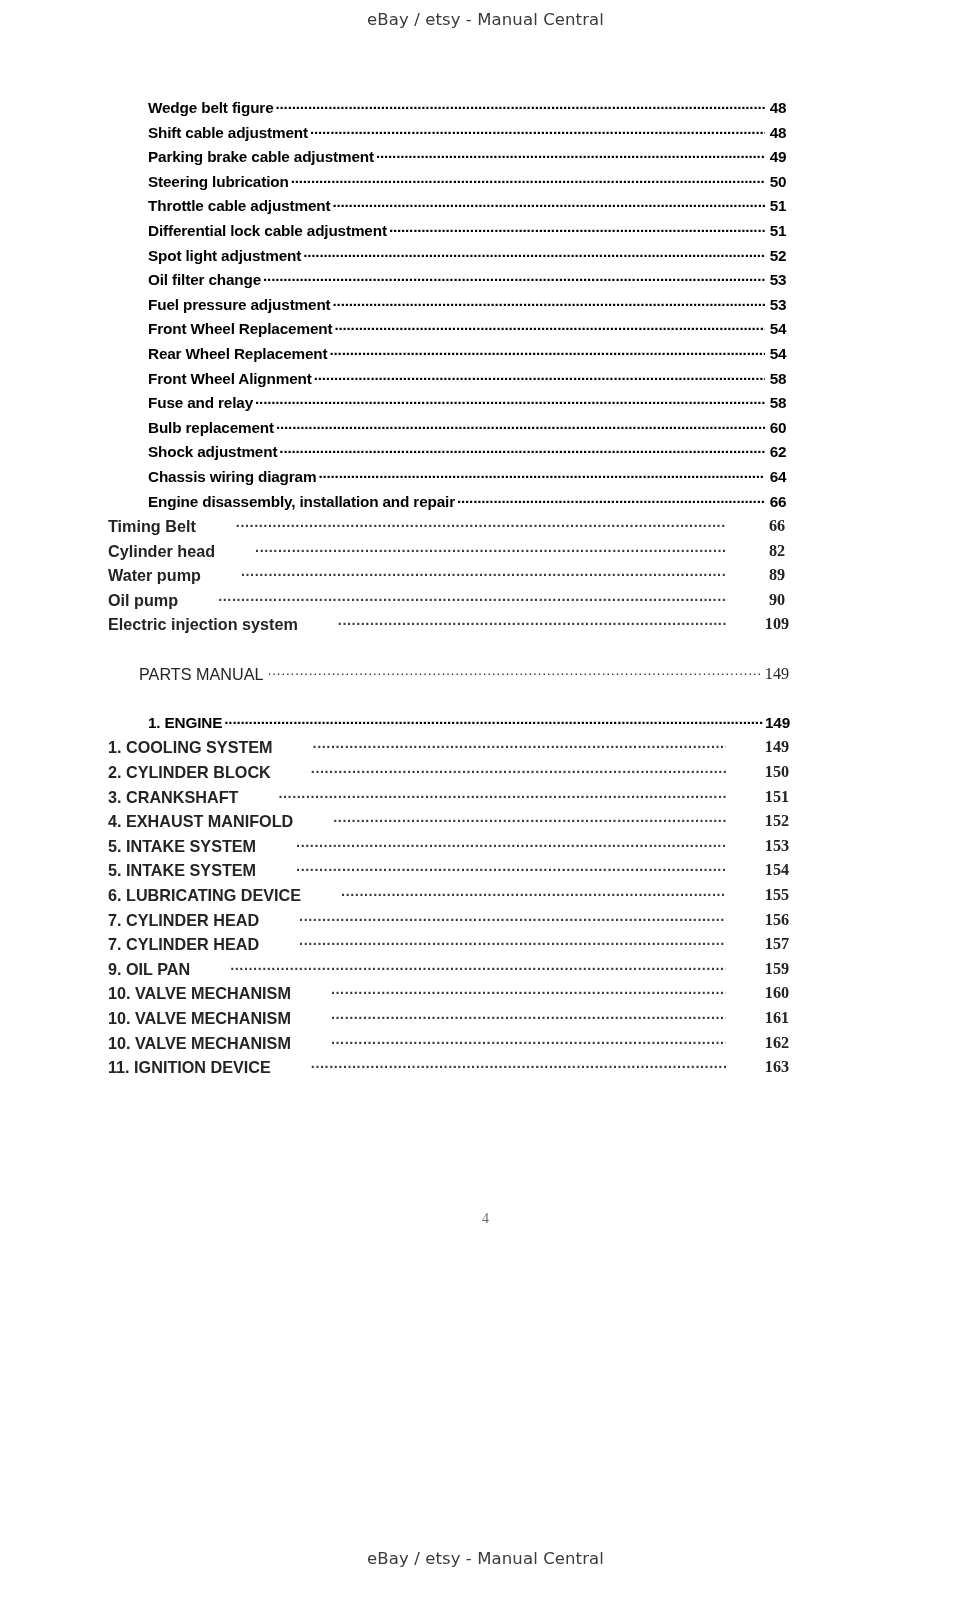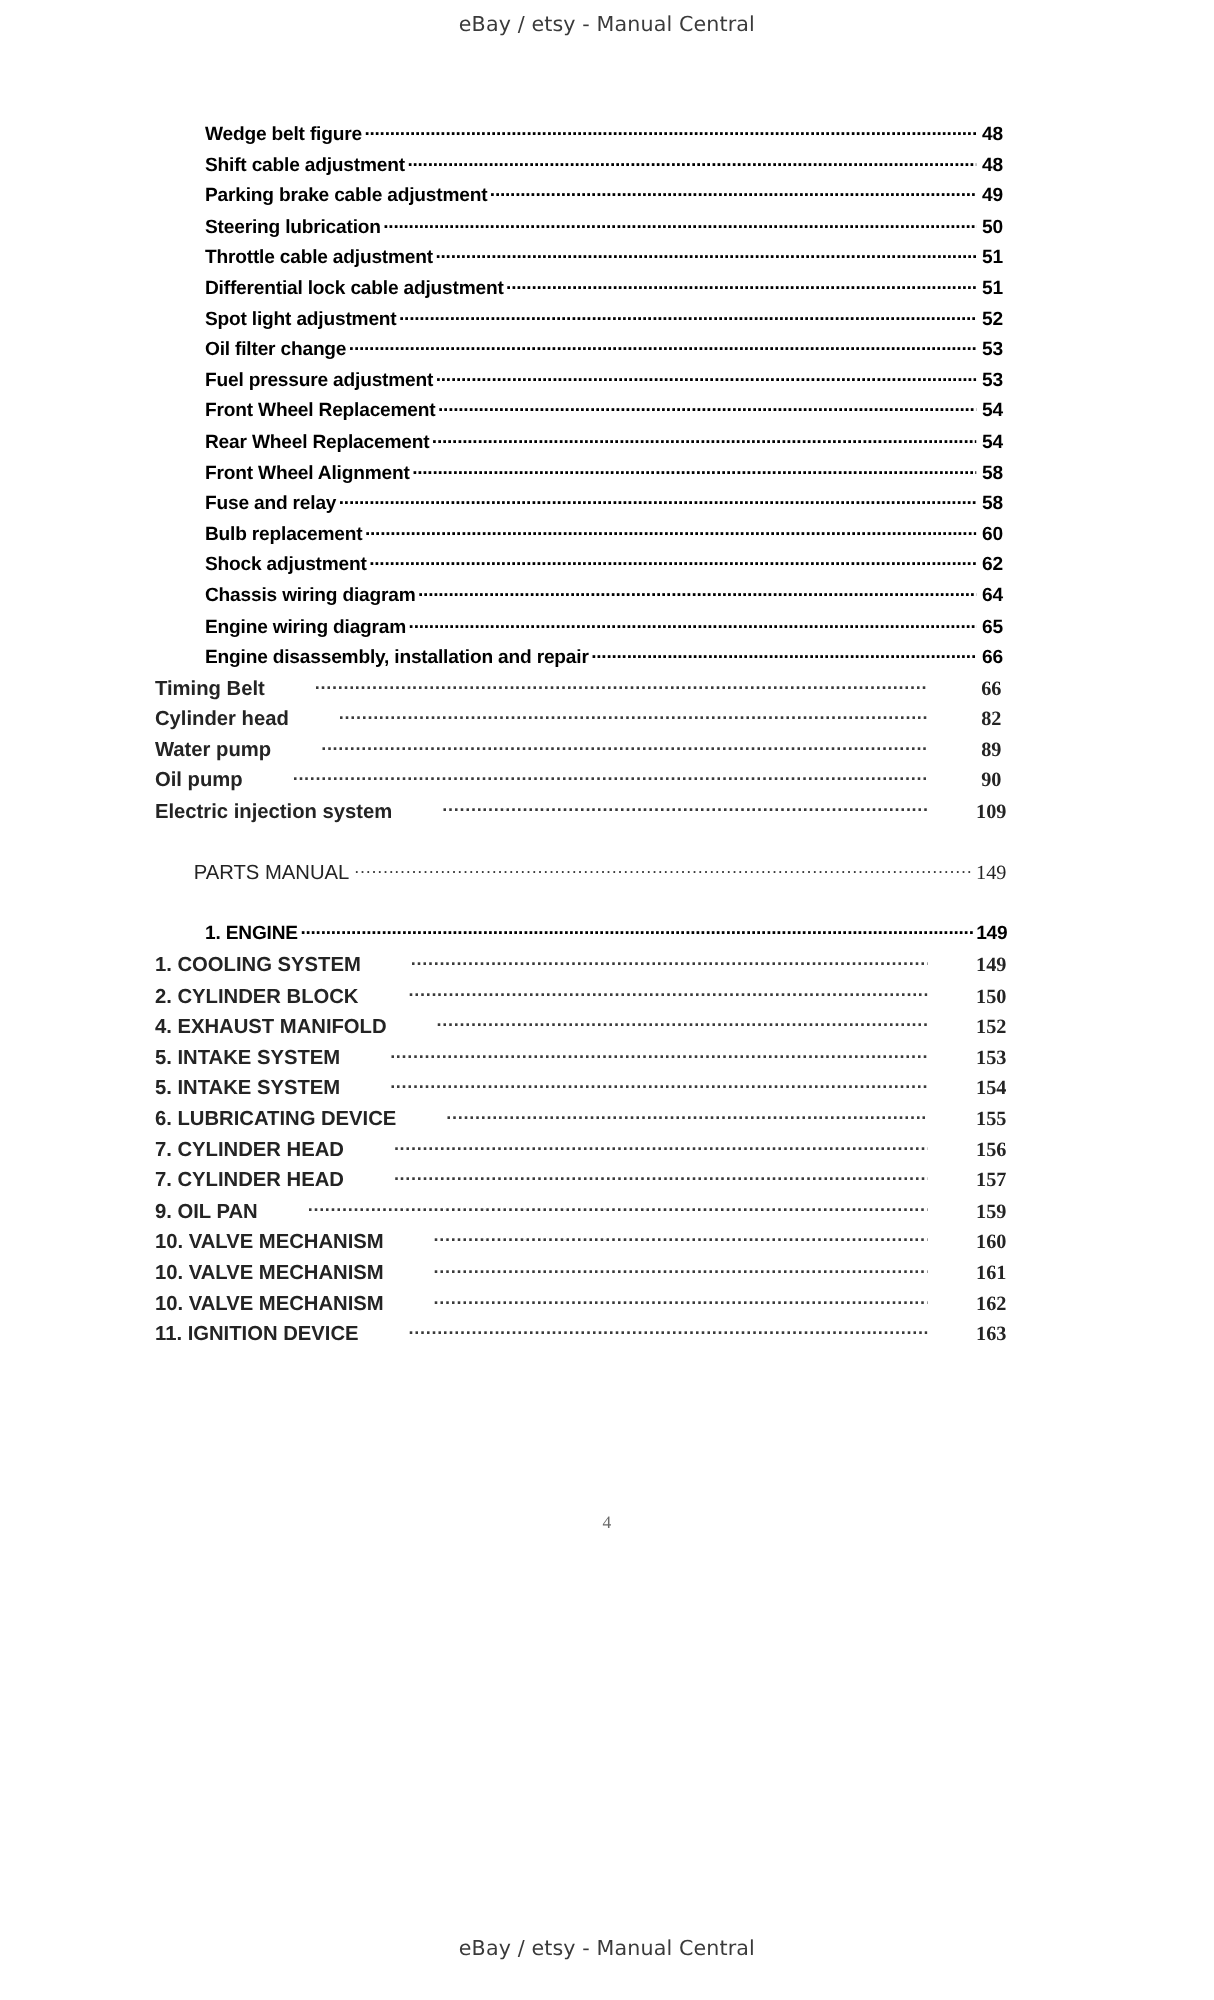--- a/index.html
+++ b/index.html
@@ -35,21 +35,20 @@
   }
   .running-head.top { top: 10px; }
   .running-head.bottom { top: 1549px; }
 
   
   .toc {
     position: absolute;
     left: 0;
     top: 96px;
     width: 896px;
-    margin-left: 16px;
   }
 
   .toc-row {
     display: flex;
     align-items: flex-end;
     width: 100%;
     box-sizing: border-box;
     padding-right: 106px;
     white-space: nowrap;
   }
@@ -248,25 +247,20 @@
         <span class="toc-label">Shock adjustment</span>
         <span class="toc-leader"></span>
         <span class="toc-page">62</span>
       </div>
       <div class="toc-row lvl-bold">
         <span class="toc-label">Chassis wiring diagram</span>
         <span class="toc-leader"></span>
         <span class="toc-page">64</span>
       </div>
       <div class="toc-row lvl-bold">
-        <span class="toc-label">Engine wiring diagram</span>
-        <span class="toc-leader"></span>
-        <span class="toc-page">65</span>
-      </div>
-      <div class="toc-row lvl-bold">
         <span class="toc-label">Engine disassembly, installation and repair</span>
         <span class="toc-leader"></span>
         <span class="toc-page">66</span>
       </div>
     </div>
 
     <div>
       <div class="toc-row lvl-sub">
         <span class="toc-label">Timing Belt</span>
         <span class="toc-leader"></span>
@@ -315,20 +309,25 @@
         <span class="toc-label">1. COOLING SYSTEM</span>
         <span class="toc-leader"></span>
         <span class="toc-page">149</span>
       </div>
       <div class="toc-row lvl-sub">
         <span class="toc-label">2. CYLINDER BLOCK</span>
         <span class="toc-leader"></span>
         <span class="toc-page">150</span>
       </div>
       <div class="toc-row lvl-sub">
+        <span class="toc-label">3. CRANKSHAFT</span>
+        <span class="toc-leader"></span>
+        <span class="toc-page">151</span>
+      </div>
+      <div class="toc-row lvl-sub">
         <span class="toc-label">4. EXHAUST MANIFOLD</span>
         <span class="toc-leader"></span>
         <span class="toc-page">152</span>
       </div>
       <div class="toc-row lvl-sub">
         <span class="toc-label">5. INTAKE SYSTEM</span>
         <span class="toc-leader"></span>
         <span class="toc-page">153</span>
       </div>
       <div class="toc-row lvl-sub">

